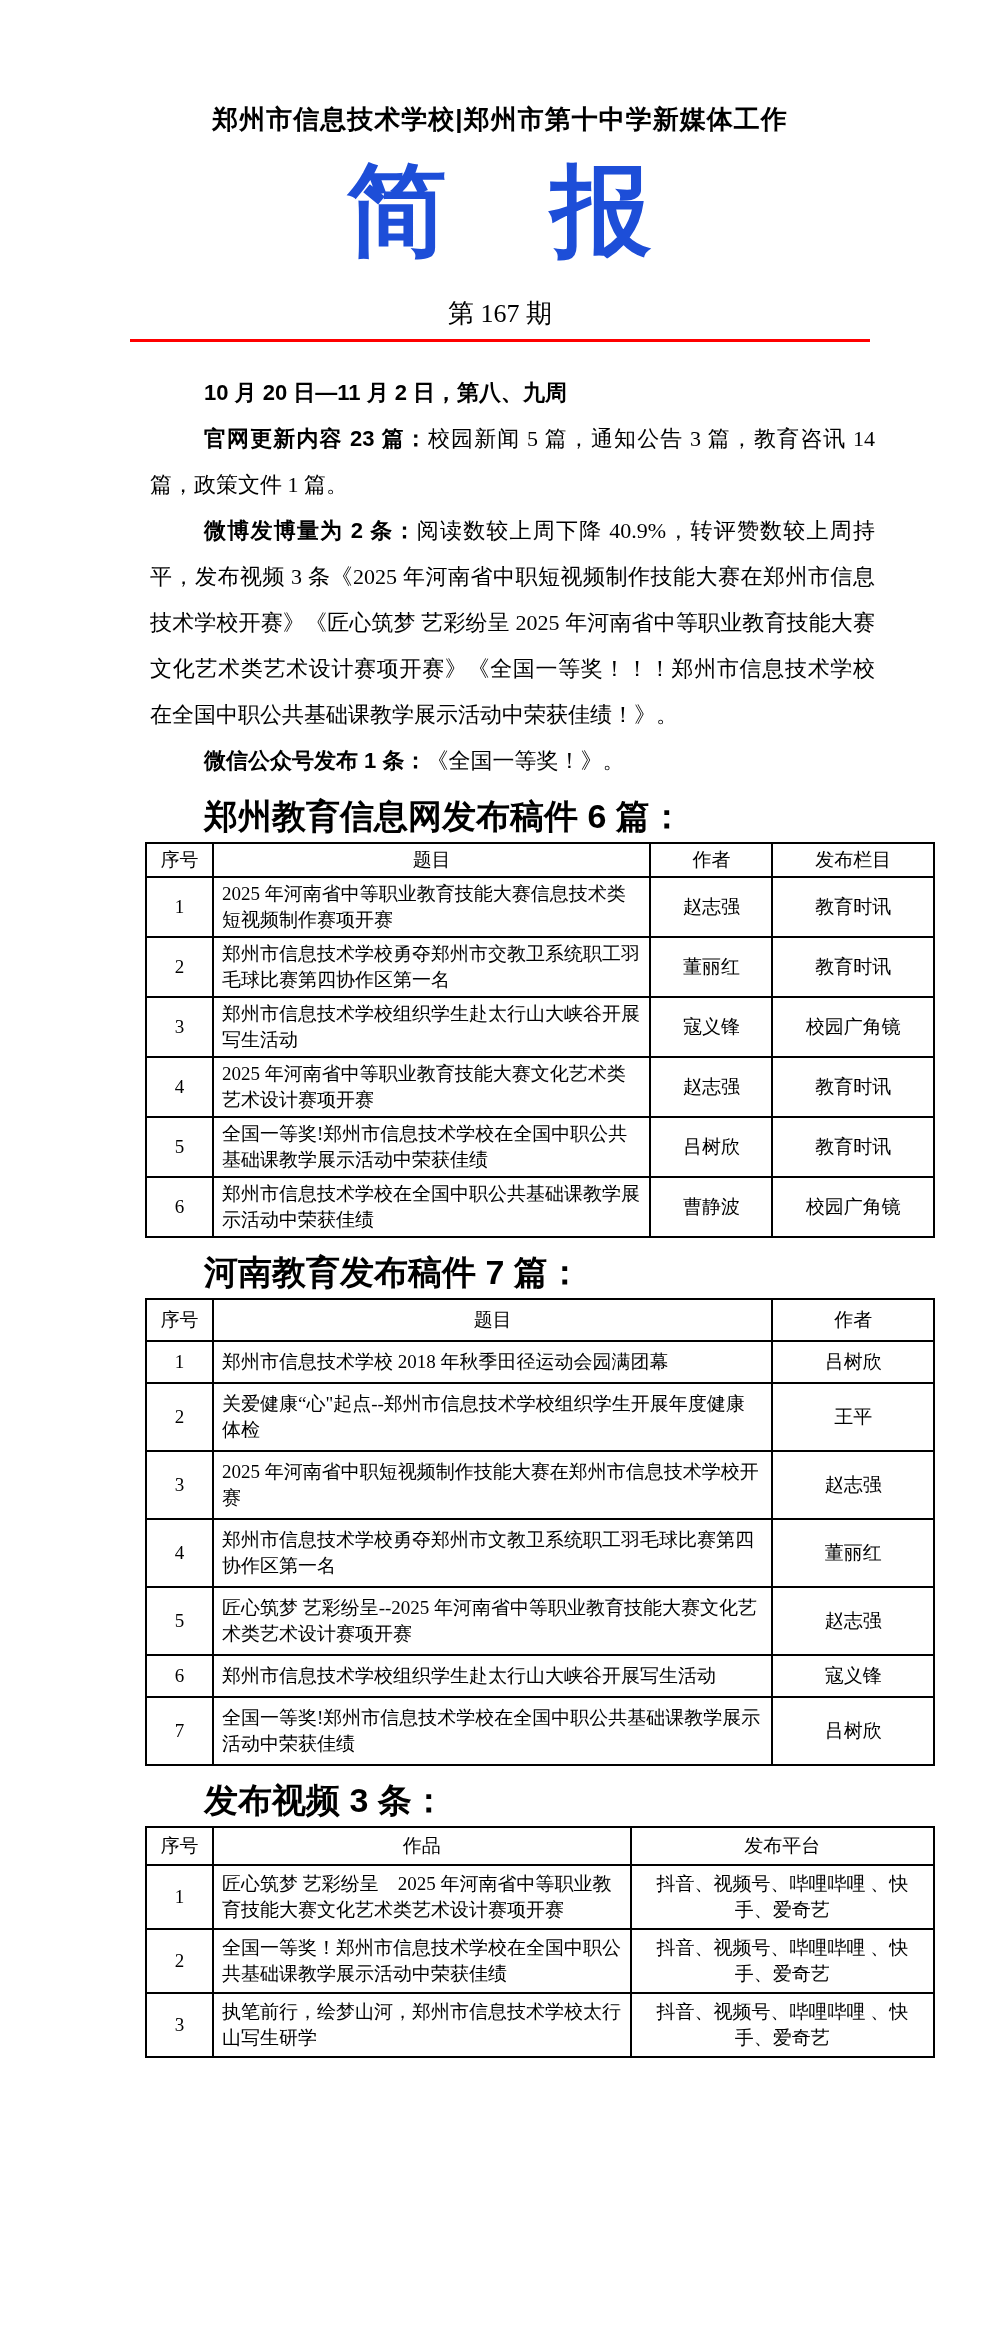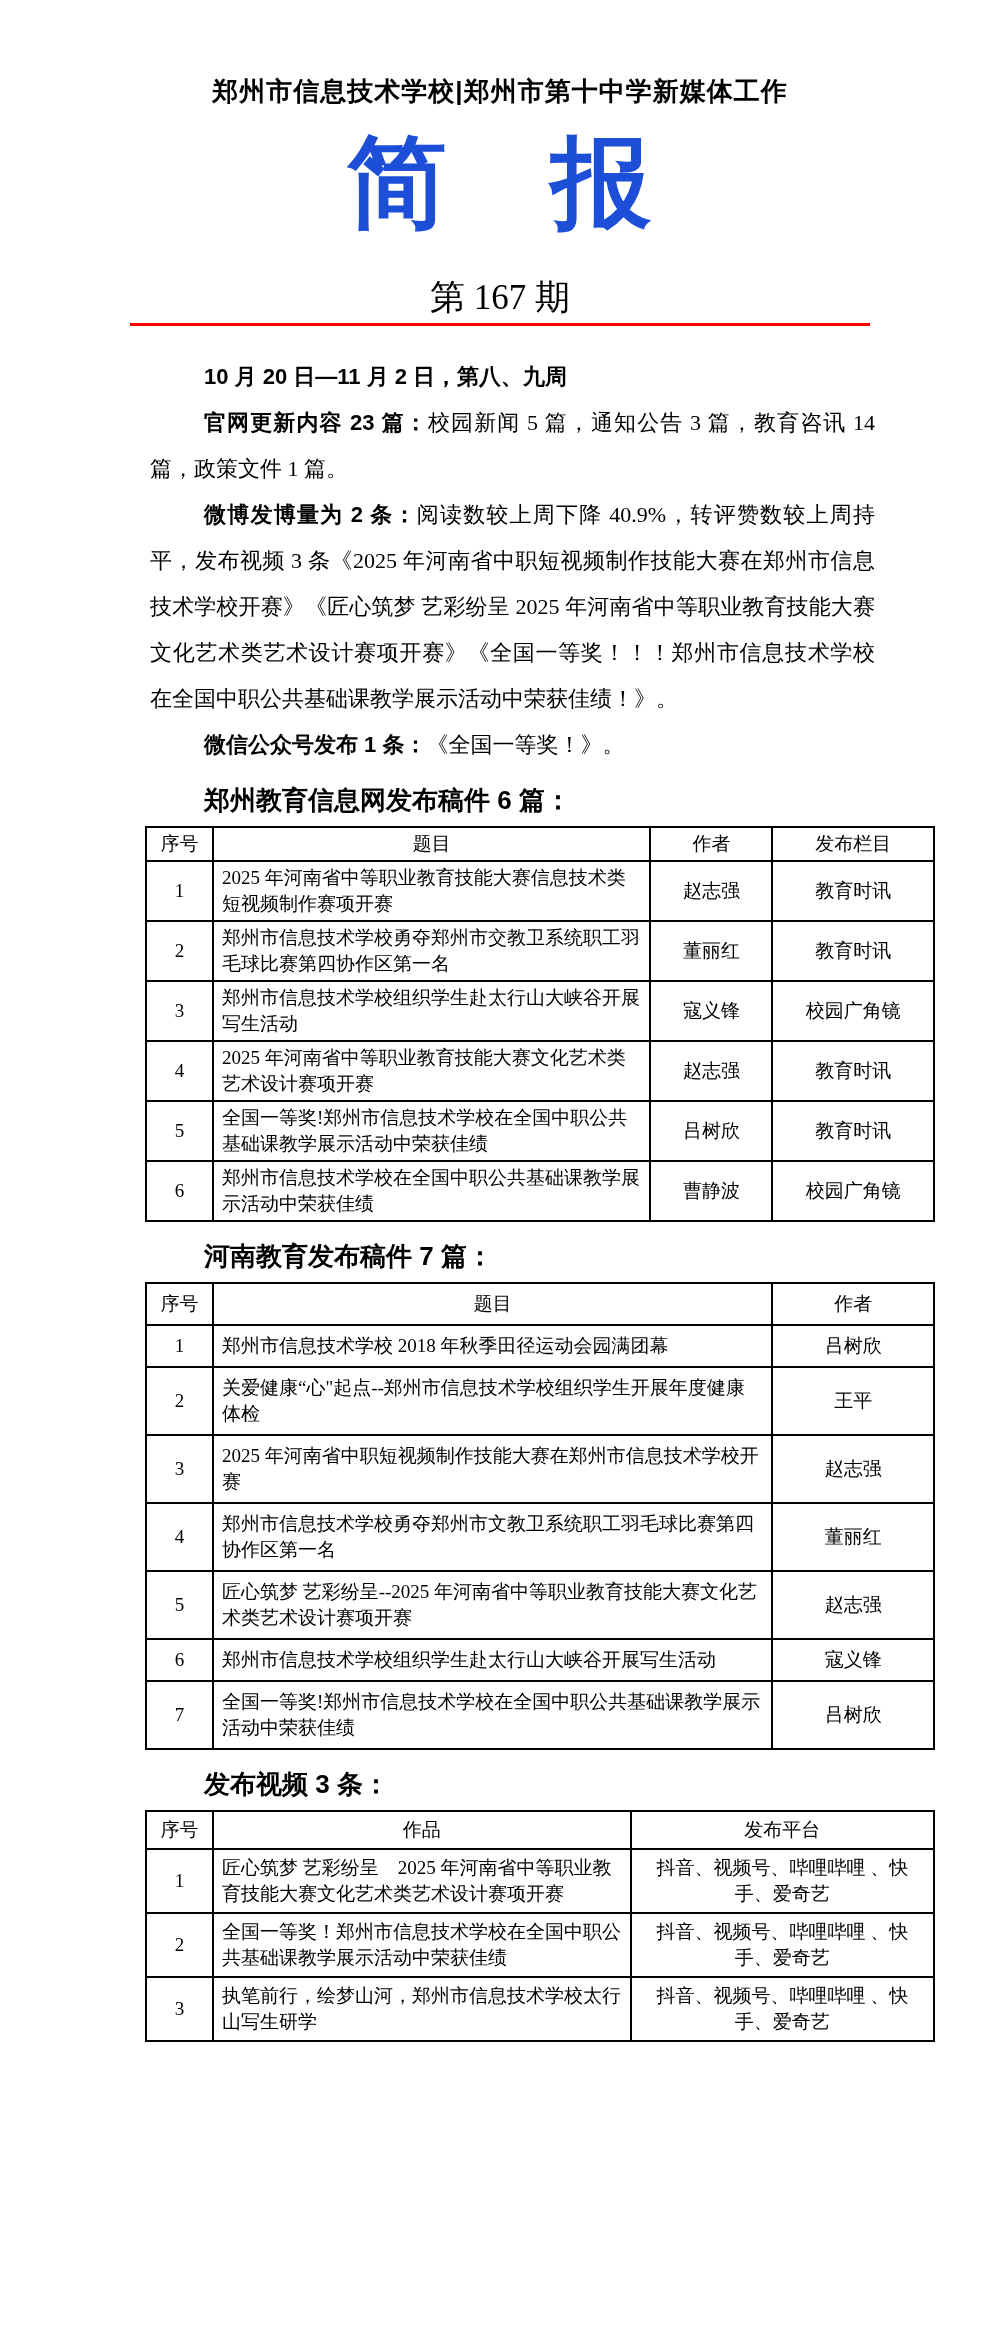--- a/index.html
+++ b/index.html
@@ -1,48 +1,48 @@
 <!DOCTYPE html>
 <html><head>
 <meta charset="utf-8">
 <style>
   html,body{margin:0;padding:0;}
   body{
     width:1000px;height:2335px;overflow:hidden;
     background:#ffffff;color:#000;
     font-family:"Liberation Serif", serif;
   }
-  .sheet{width:790px;margin:0 auto;padding-top:76px;}
+  .sheet{width:790px;margin:0 auto;padding-top:104px;}
 
   .masthead{
     text-align:center;font-family:"Liberation Sans", sans-serif;
     font-weight:bold;font-size:26px;letter-spacing:1px;line-height:30px;
   }
   .big-title{
     margin-top:24px;text-align:center;
     font-family:"Liberation Sans", sans-serif;font-weight:bold;
     font-size:100px;line-height:104px;letter-spacing:2px;
   }
-  .issue{margin-top:50px;text-align:center;font-size:35px;line-height:27px;}
+  .issue{margin-top:38px;text-align:center;font-size:26px;line-height:27px;}
   .info-line{
     margin-top:24px;display:flex;justify-content:space-between;
     align-items:baseline;font-size:28px;line-height:28px;padding:0 25px 0 65px;
   }
   .red-rule{height:3px;border:none;margin:12px 25px 0 25px;}
 
   .body-block{margin:28px 20px 0 45px;}
   .body-p{
     margin:0;font-size:22px;line-height:46px;text-align:justify;
     text-indent:54px;
   }
   .body-p .lbl{font-family:"Liberation Sans", sans-serif;font-weight:bold;}
 
   .section-heading{
     margin:16px 0 0 99px;font-family:"Liberation Sans", sans-serif;
-    font-weight:bold;font-size:26px;line-height:36px;
+    font-weight:bold;font-size:34px;line-height:36px;
   }
   .section-heading.first{margin-top:14px;}
 
   table.doc{
     width:100%;border-collapse:collapse;margin-top:8px;
     font-size:19px;line-height:26px;table-layout:fixed;margin-left:40px;
   }
   table.doc th, table.doc td{
     border:2px solid #000;text-align:center;vertical-align:middle;
     word-break:break-all;

